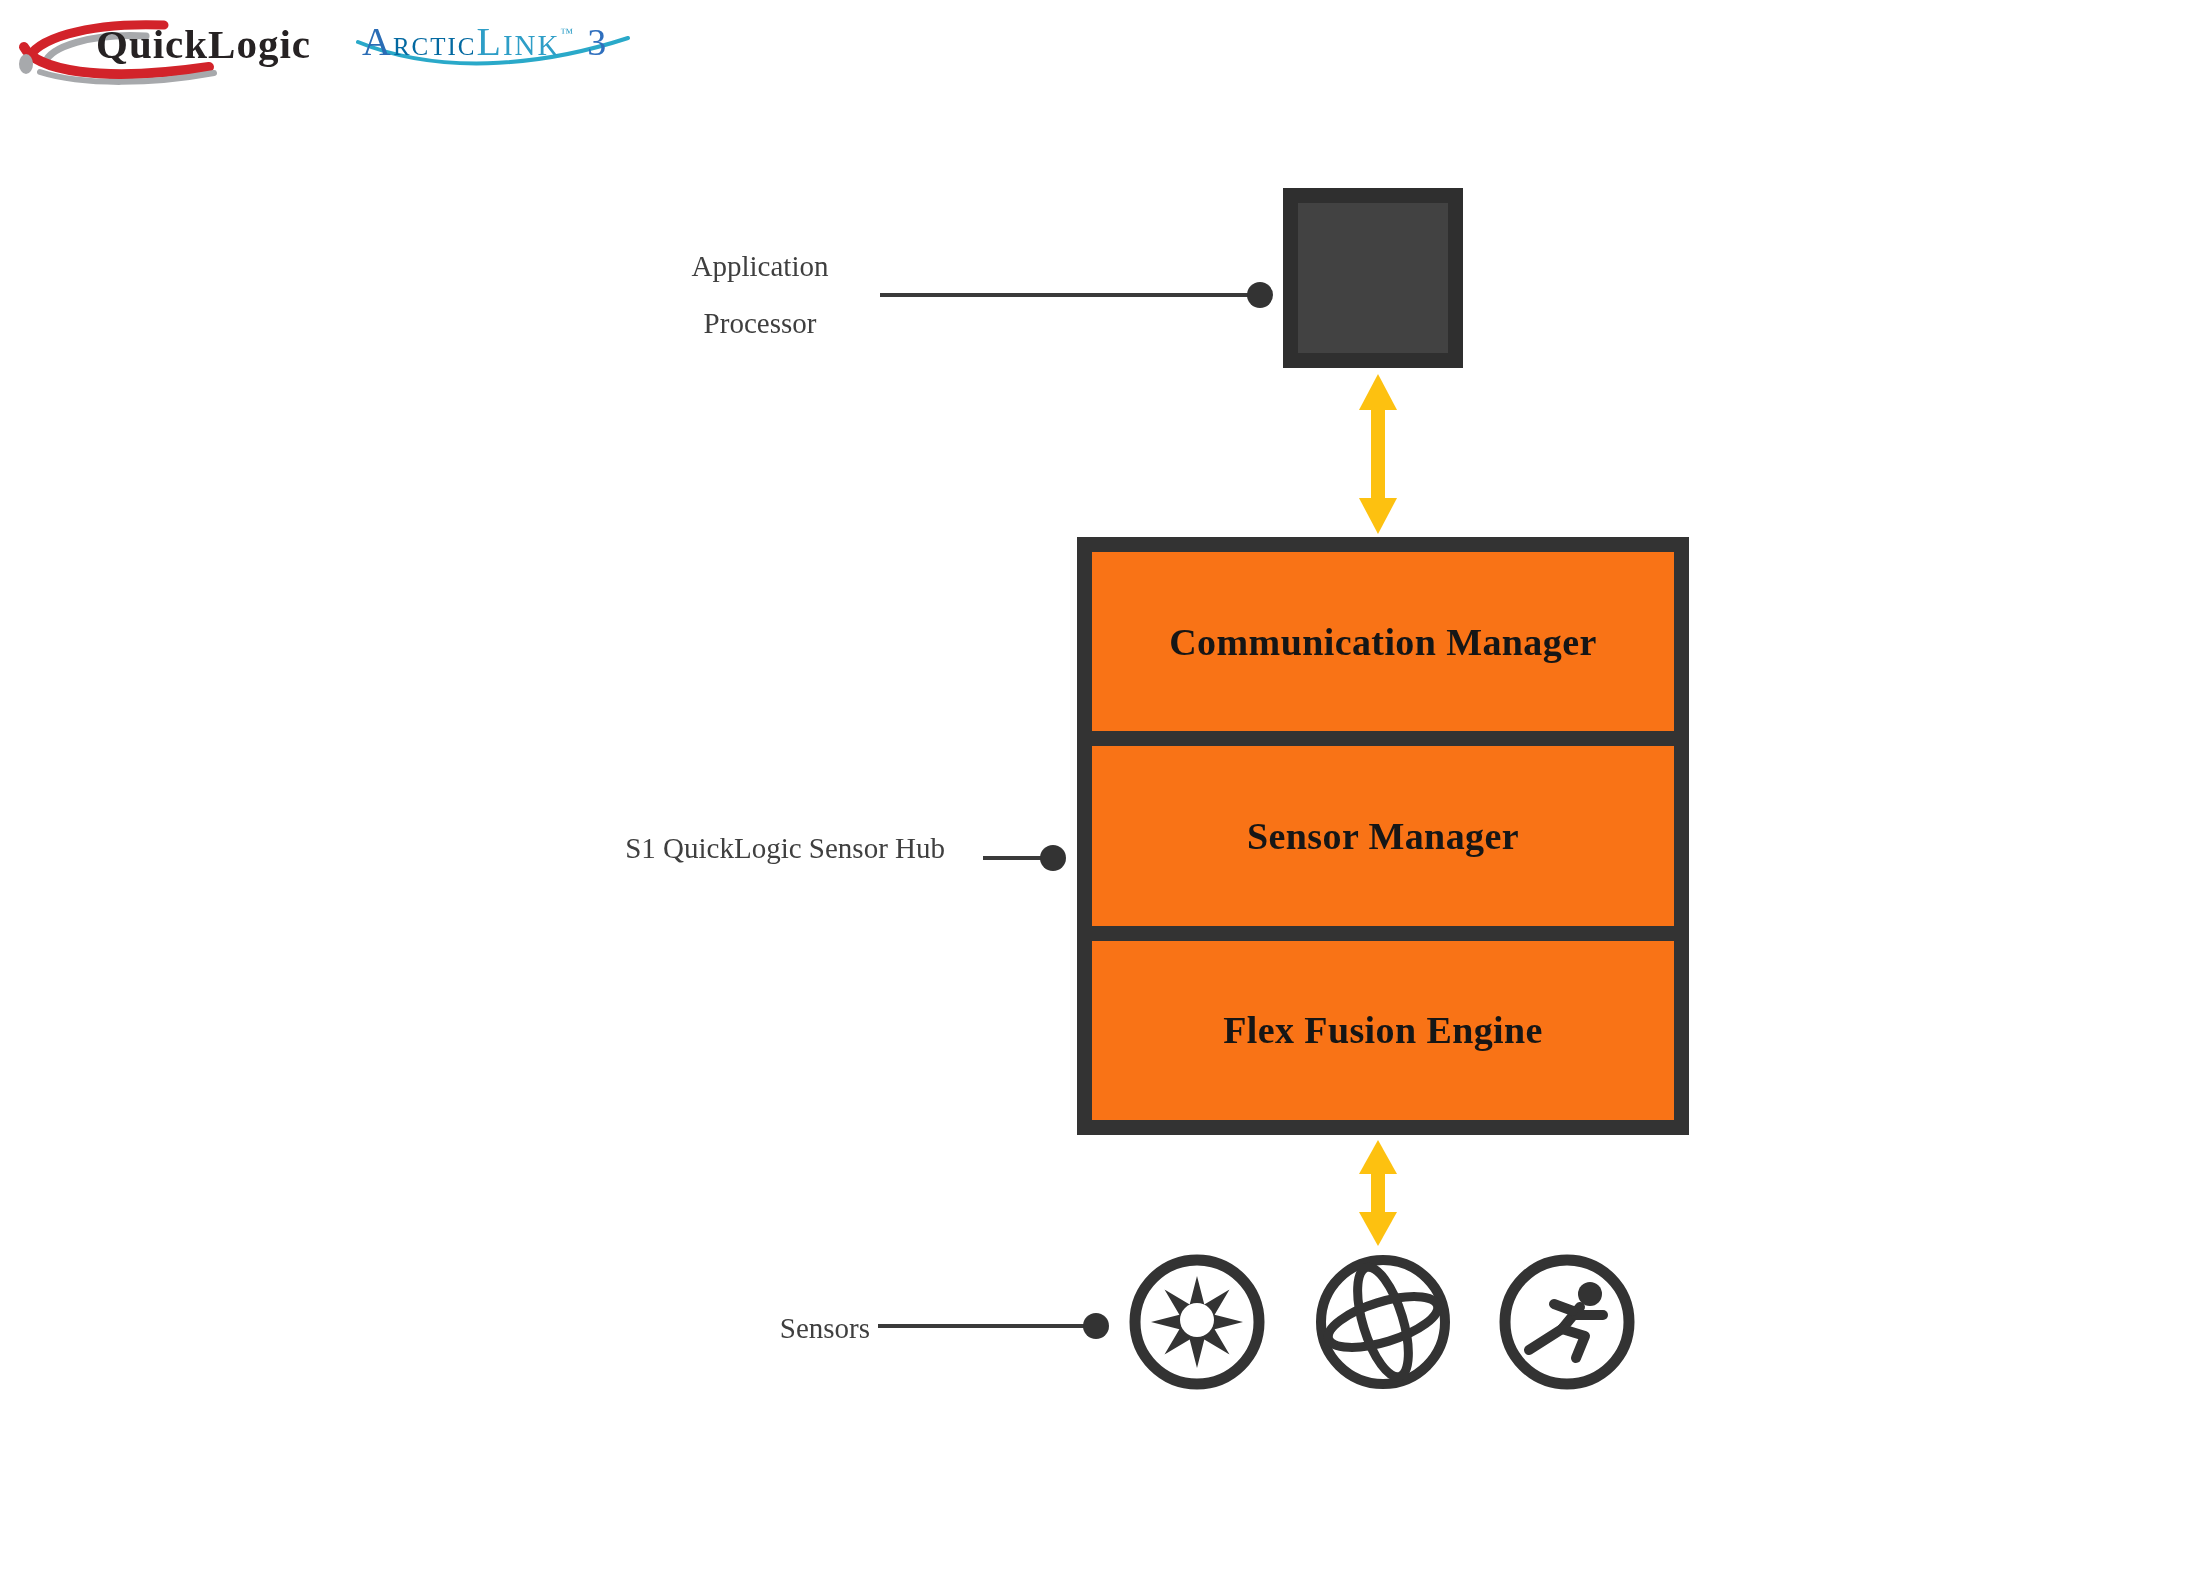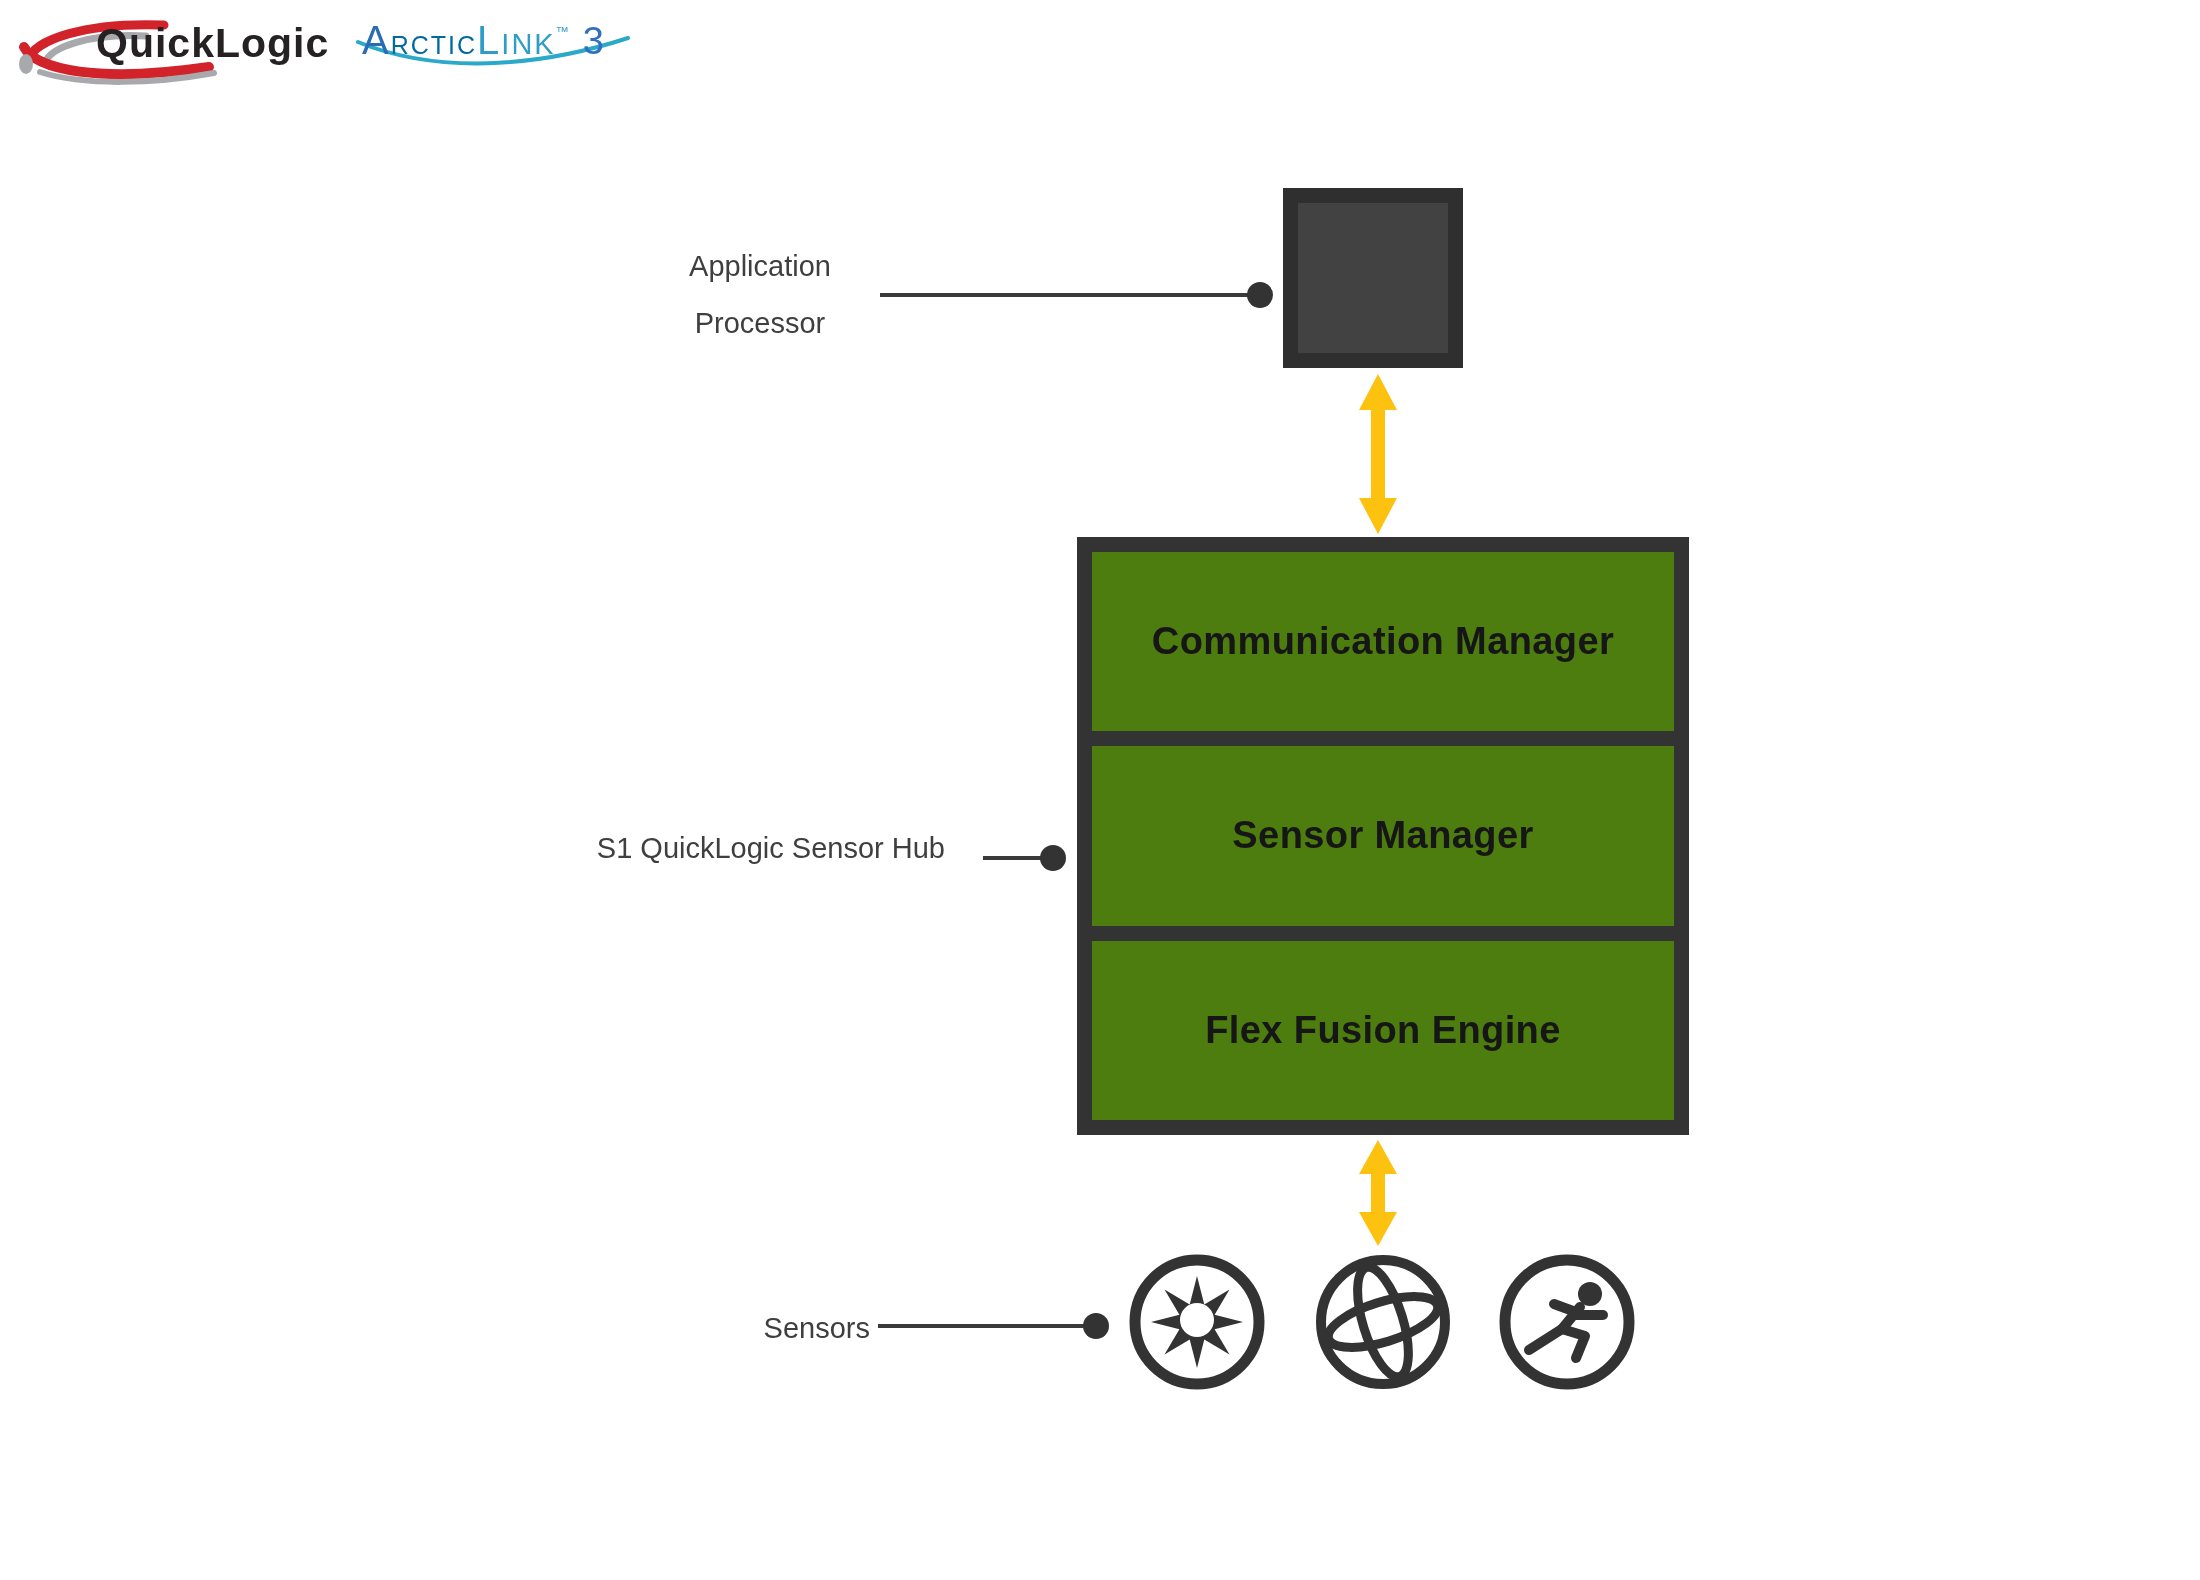--- a/index.html
+++ b/index.html
@@ -1,18 +1,18 @@
 <!DOCTYPE html>
 <html><head>
 <meta charset="utf-8">
 <style>
   html,body{margin:0;padding:0;background:#fff;}
   .canvas{
     position:relative;width:2200px;height:1580px;background:#ffffff;
-    font-family:Liberation Sans, sans-serif;overflow:hidden;
+    font-family:Liberation Serif, serif;overflow:hidden;
   }
   .abs{position:absolute;}
 
   
   .ql-logo{left:14px;top:6px;width:340px;height:82px;}
   .ql-wordmark{
     position:absolute;left:82px;top:14px;
     font-size:41px;font-weight:700;letter-spacing:1px;color:#262223;
   }
   .al-logo{left:362px;top:8px;width:300px;height:72px;}
@@ -32,21 +32,21 @@
   .conn-dot{width:26px;height:26px;border-radius:50%;background:#333333;}
 
   
   .chip{left:1283px;top:188px;width:180px;height:180px;background:#2f2f2f;}
   .chip-die{position:absolute;left:15px;top:15px;right:15px;bottom:15px;background:#424242;}
 
   
   .hub-box{left:1077px;top:537px;width:612px;height:598px;background:#333333;}
   .hub-inner{position:absolute;left:15px;top:15px;right:15px;bottom:15px;
     display:flex;flex-direction:column;gap:15px;}
-  .hub-section{flex:1;background:#4d7c0f;display:flex;align-items:center;justify-content:center;}
+  .hub-section{flex:1;background:#f97316;display:flex;align-items:center;justify-content:center;}
   .hub-section-label{font-size:38px;font-weight:700;letter-spacing:0.4px;color:#161616;}
 
   .arrow-yellow{fill:#fdc110;}
   .icon-stroke{stroke:#333333;fill:none;}
 </style>
 </head>
 <body>
 
 <div class="canvas">
 

